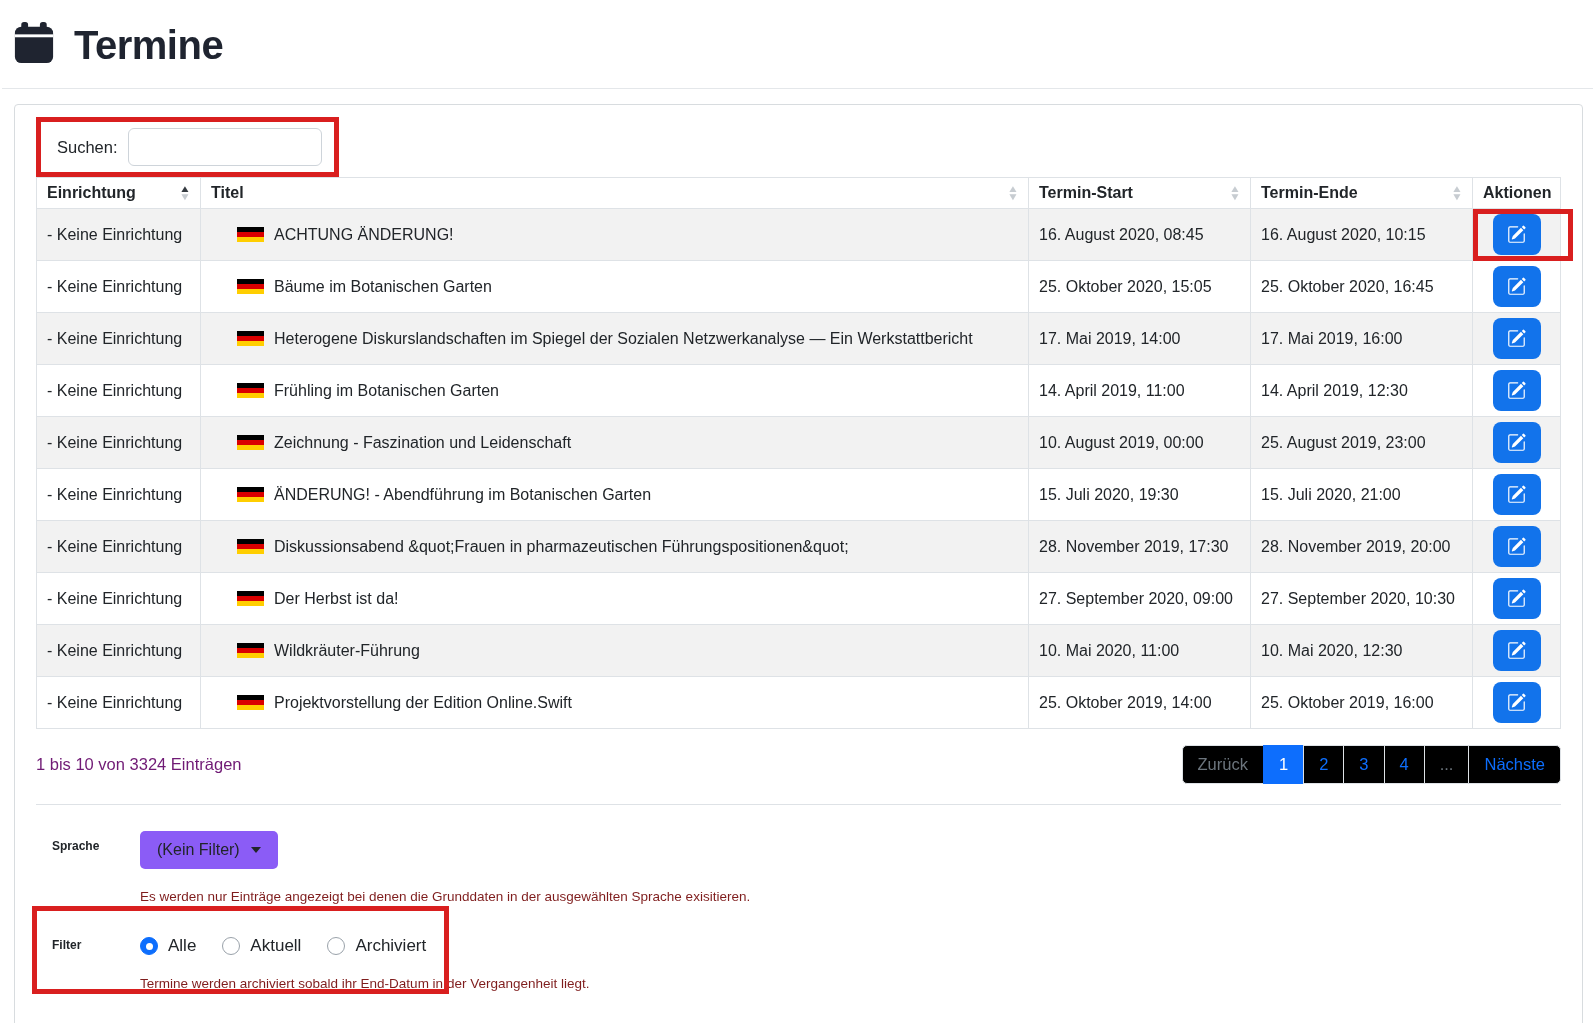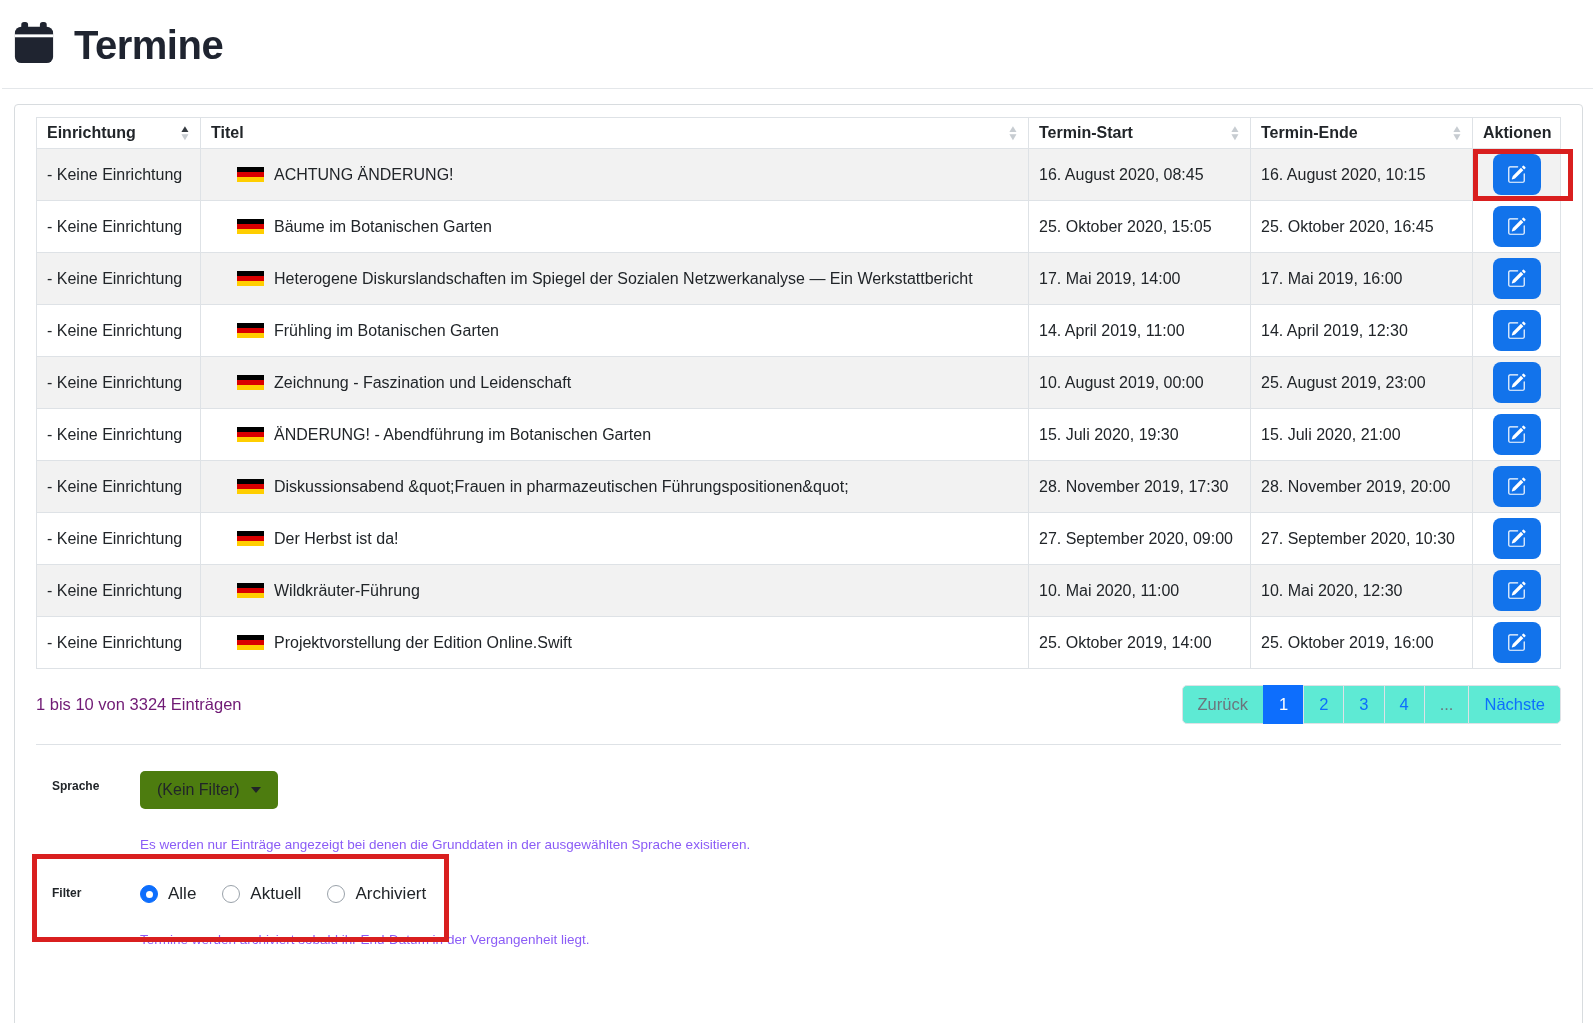--- a/index.html
+++ b/index.html
@@ -68,41 +68,41 @@
   .edit-btn svg { display:block; }
   .edit-highlight { position:absolute; top:0; bottom:-1px; left:0; right:-13px;
                     border:5px solid #d91f1f; pointer-events:none; }
 
   
   .table-footer { display:flex; justify-content:space-between; align-items:center; margin-top:16px; }
   .table-info { font-size:16.5px; color:#701a75; }
   .pagination { display:inline-flex; }
   .page-item {
     padding:8px 15px; border:1px solid #dee2e6; margin-left:-1px;
-    color:#0d6efd; font-size:16.5px; background:#5eead4; cursor:pointer; line-height:21px;
+    color:#0d6efd; font-size:16.5px; background:#000000; cursor:pointer; line-height:21px;
   }
   .page-item:first-child { border-radius:5px 0 0 5px; margin-left:0; }
   .page-item:last-child { border-radius:0 5px 5px 0; }
   .page-item.disabled { color:#6c757d; cursor:default; }
   .page-item.active { background:#0d6efd; border-color:#0d6efd; color:#fff; }
   .page-item.ellipsis { color:#6c757d; cursor:default; }
 
   .section-divider { border:none; border-top:1px solid #dee2e6; margin:20px 0 0; }
 
   
   .form-row { display:flex; margin-top:26px; position:relative; }
   .form-label { width:104px; flex:none; padding:8px 0 0 16px; font-weight:700; font-size:12px; }
   .form-col { flex:1; }
   .dropdown-btn {
-    display:inline-flex; align-items:center; background:#4d7c0f; border:none; border-radius:5px;
+    display:inline-flex; align-items:center; background:#8b5cf6; border:none; border-radius:5px;
     padding:10px 17px; font-family:inherit; font-size:16px; color:#212529; cursor:pointer;
   }
   .caret-down { width:0; height:0; border-left:5px solid transparent; border-right:5px solid transparent;
                 border-top:6px solid #212529; display:inline-block; margin-left:11px; }
-  .help-text { margin-top:28px; font-size:13.5px; color:#8b5cf6; }
+  .help-text { margin-top:20px; font-size:13.5px; color:#7f1d1d; }
 
   .radio-group { display:flex; align-items:center; padding-top:6px; }
   .radio-option { display:inline-flex; align-items:center; margin-right:26px; font-size:17px; cursor:pointer;text-align:right; }
   .radio { width:18px; height:18px; border-radius:50%; border:1px solid #9aa2aa; background:#fff;
            display:inline-block; margin-right:10px; position:relative; flex:none; }
   .radio.checked { background:#0d6efd; border-color:#0d6efd; }
   .radio.checked::after { content:""; position:absolute; left:50%; top:50%; width:7px; height:7px;
                           margin:-3.5px 0 0 -3.5px; border-radius:50%; background:#fff; }
   .filter-highlight { position:absolute; left:-4px; top:-24px; width:417px; height:88px;
                       border:5px solid #d91f1f; pointer-events:none; }
@@ -120,20 +120,24 @@
     </svg>
   </span>
   <h1>Termine</h1>
 </header>
 <hr class="header-rule">
 
 <div class="card">
 
   <div class="controls-row">
 
+    <div class="search-wrap">
+      <label>Suchen:</label>
+      <input class="search-input" type="text" value="" style="">
+    </div>
   </div>
 
   <table class="termine">
     <colgroup>
       <col class="c-einrichtung">
         <col class="c-titel">
         <col class="c-start">
         <col class="c-ende">
         <col class="c-aktionen">
     </colgroup>

